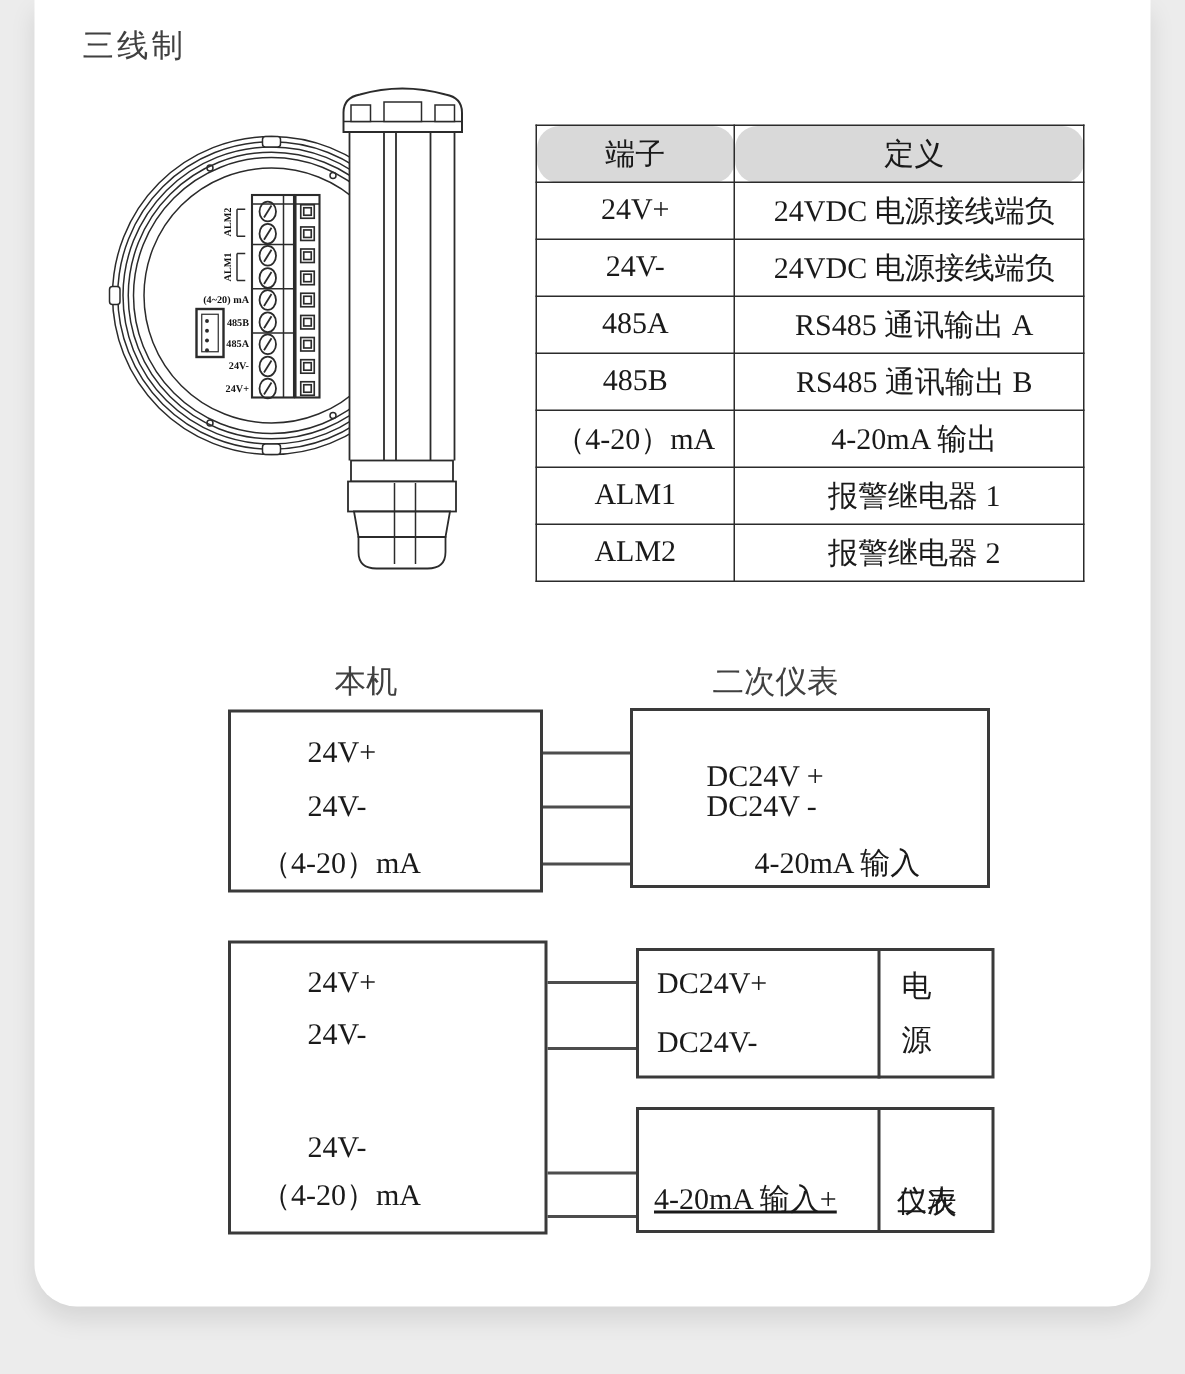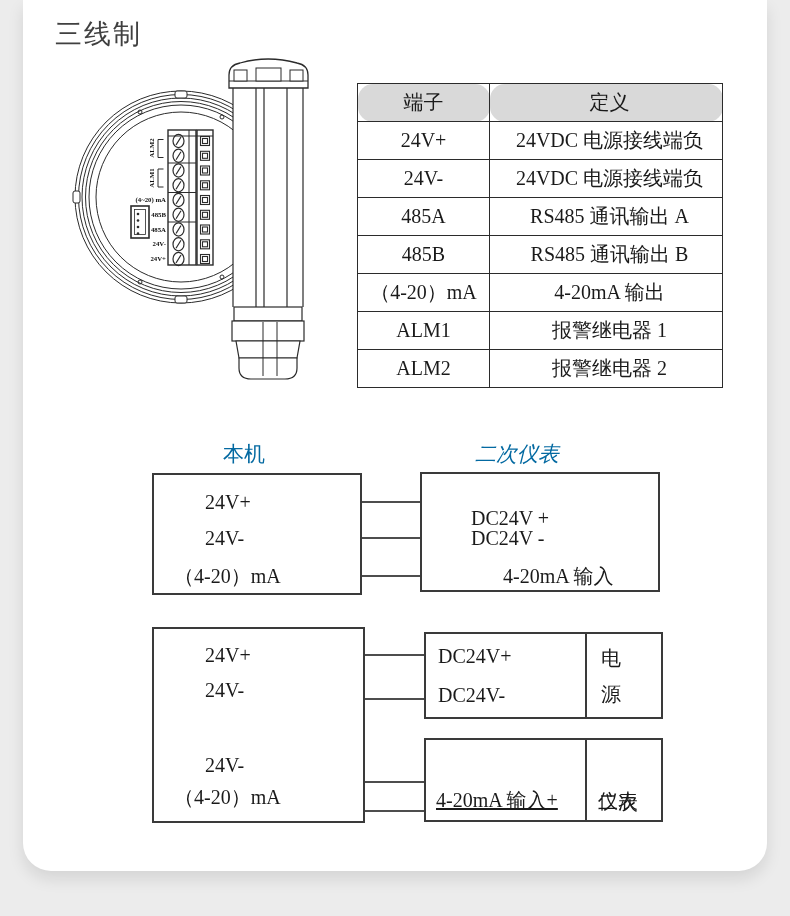--- a/index.html
+++ b/index.html
@@ -1,31 +1,31 @@
 <!DOCTYPE html>
 <html><head>
 <meta charset="utf-8">
 <style>
   html,body{margin:0;padding:0;}
   body{background:#ececec;font-family:"Liberation Serif","DejaVu Serif",serif;}
   .canvas{position:relative;width:790px;height:916px;background:#ececec;overflow:hidden;}
   .card{position:absolute;left:23px;top:0;width:744px;height:871px;background:#ffffff;
         border-radius:0 0 28px 28px;box-shadow:0 8px 16px rgba(0,0,0,0.10);}
   .page-title{position:absolute;left:55px;top:16px;font-family:"Liberation Sans","DejaVu Sans",sans-serif;
-        font-size:27px;color:#404040;letter-spacing:2px;white-space:nowrap;}
+        font-size:21px;color:#404040;letter-spacing:2px;white-space:nowrap;}
   .device{position:absolute;left:55px;top:55px;width:270px;height:340px;}
   
   .tbl{position:absolute;left:357px;top:83px;border-collapse:collapse;table-layout:fixed;
        font-size:20px;color:#1a1a1a;}
   .tbl th,.tbl td{border:1.6px solid #2b2b2b;font-weight:400;height:37px;padding:0;white-space:nowrap;}
   .tbl th{background:#d9d9d9;border-radius:15px;}
   .c1{width:131px;text-align:center;}
   .c2{width:225px;text-align:center;padding-left:7px !important;}
   
-  .dtitle{position:absolute;font-size:21px;color:#0369a1;white-space:nowrap;}
+  .dtitle{position:absolute;font-size:21px;color:#404040;white-space:nowrap;}
   .wbox{position:absolute;border:2px solid #3a3a3a;background:#ffffff;box-sizing:border-box;}
   .wire{position:absolute;height:2px;background:#4d4d4d;}
   .vdiv{position:absolute;width:2px;background:#3a3a3a;}
   .dt{position:absolute;font-size:20px;line-height:26px;color:#1a1a1a;white-space:nowrap;}
   .dlab{font-family:"Liberation Serif","DejaVu Serif",serif;font-weight:bold;font-size:6.8px;fill:#111111;}
 </style>
 </head>
 <body>
 
 <div class="canvas">
@@ -170,21 +170,21 @@
         <td class="c2">报警继电器 1</td>
       </tr>
       <tr>
         <td class="c1">ALM2</td>
         <td class="c2">报警继电器 2</td>
       </tr>
     </tbody>
   </table>
 
   <div class="dtitle" style="left:223px;top:440px;">本机</div>
-  <div class="dtitle" style="left:475px;top:440px;font-style:italic;">二次仪表</div>
+  <div class="dtitle" style="left:475px;top:440px;">二次仪表</div>
 
   <div class="wbox" style="left:152px;top:473px;width:210px;height:122px;"></div>
   <div class="wbox" style="left:420px;top:472px;width:240px;height:120px;"></div>
 
   <div class="wire" style="left:362px;top:501px;width:58px;"></div>
   <div class="wire" style="left:362px;top:537px;width:58px;"></div>
   <div class="wire" style="left:362px;top:575px;width:58px;"></div>
 
   <div class="dt" style="left:205px;top:489px;">24V+</div>
   <div class="dt" style="left:205px;top:525px;">24V-</div>

